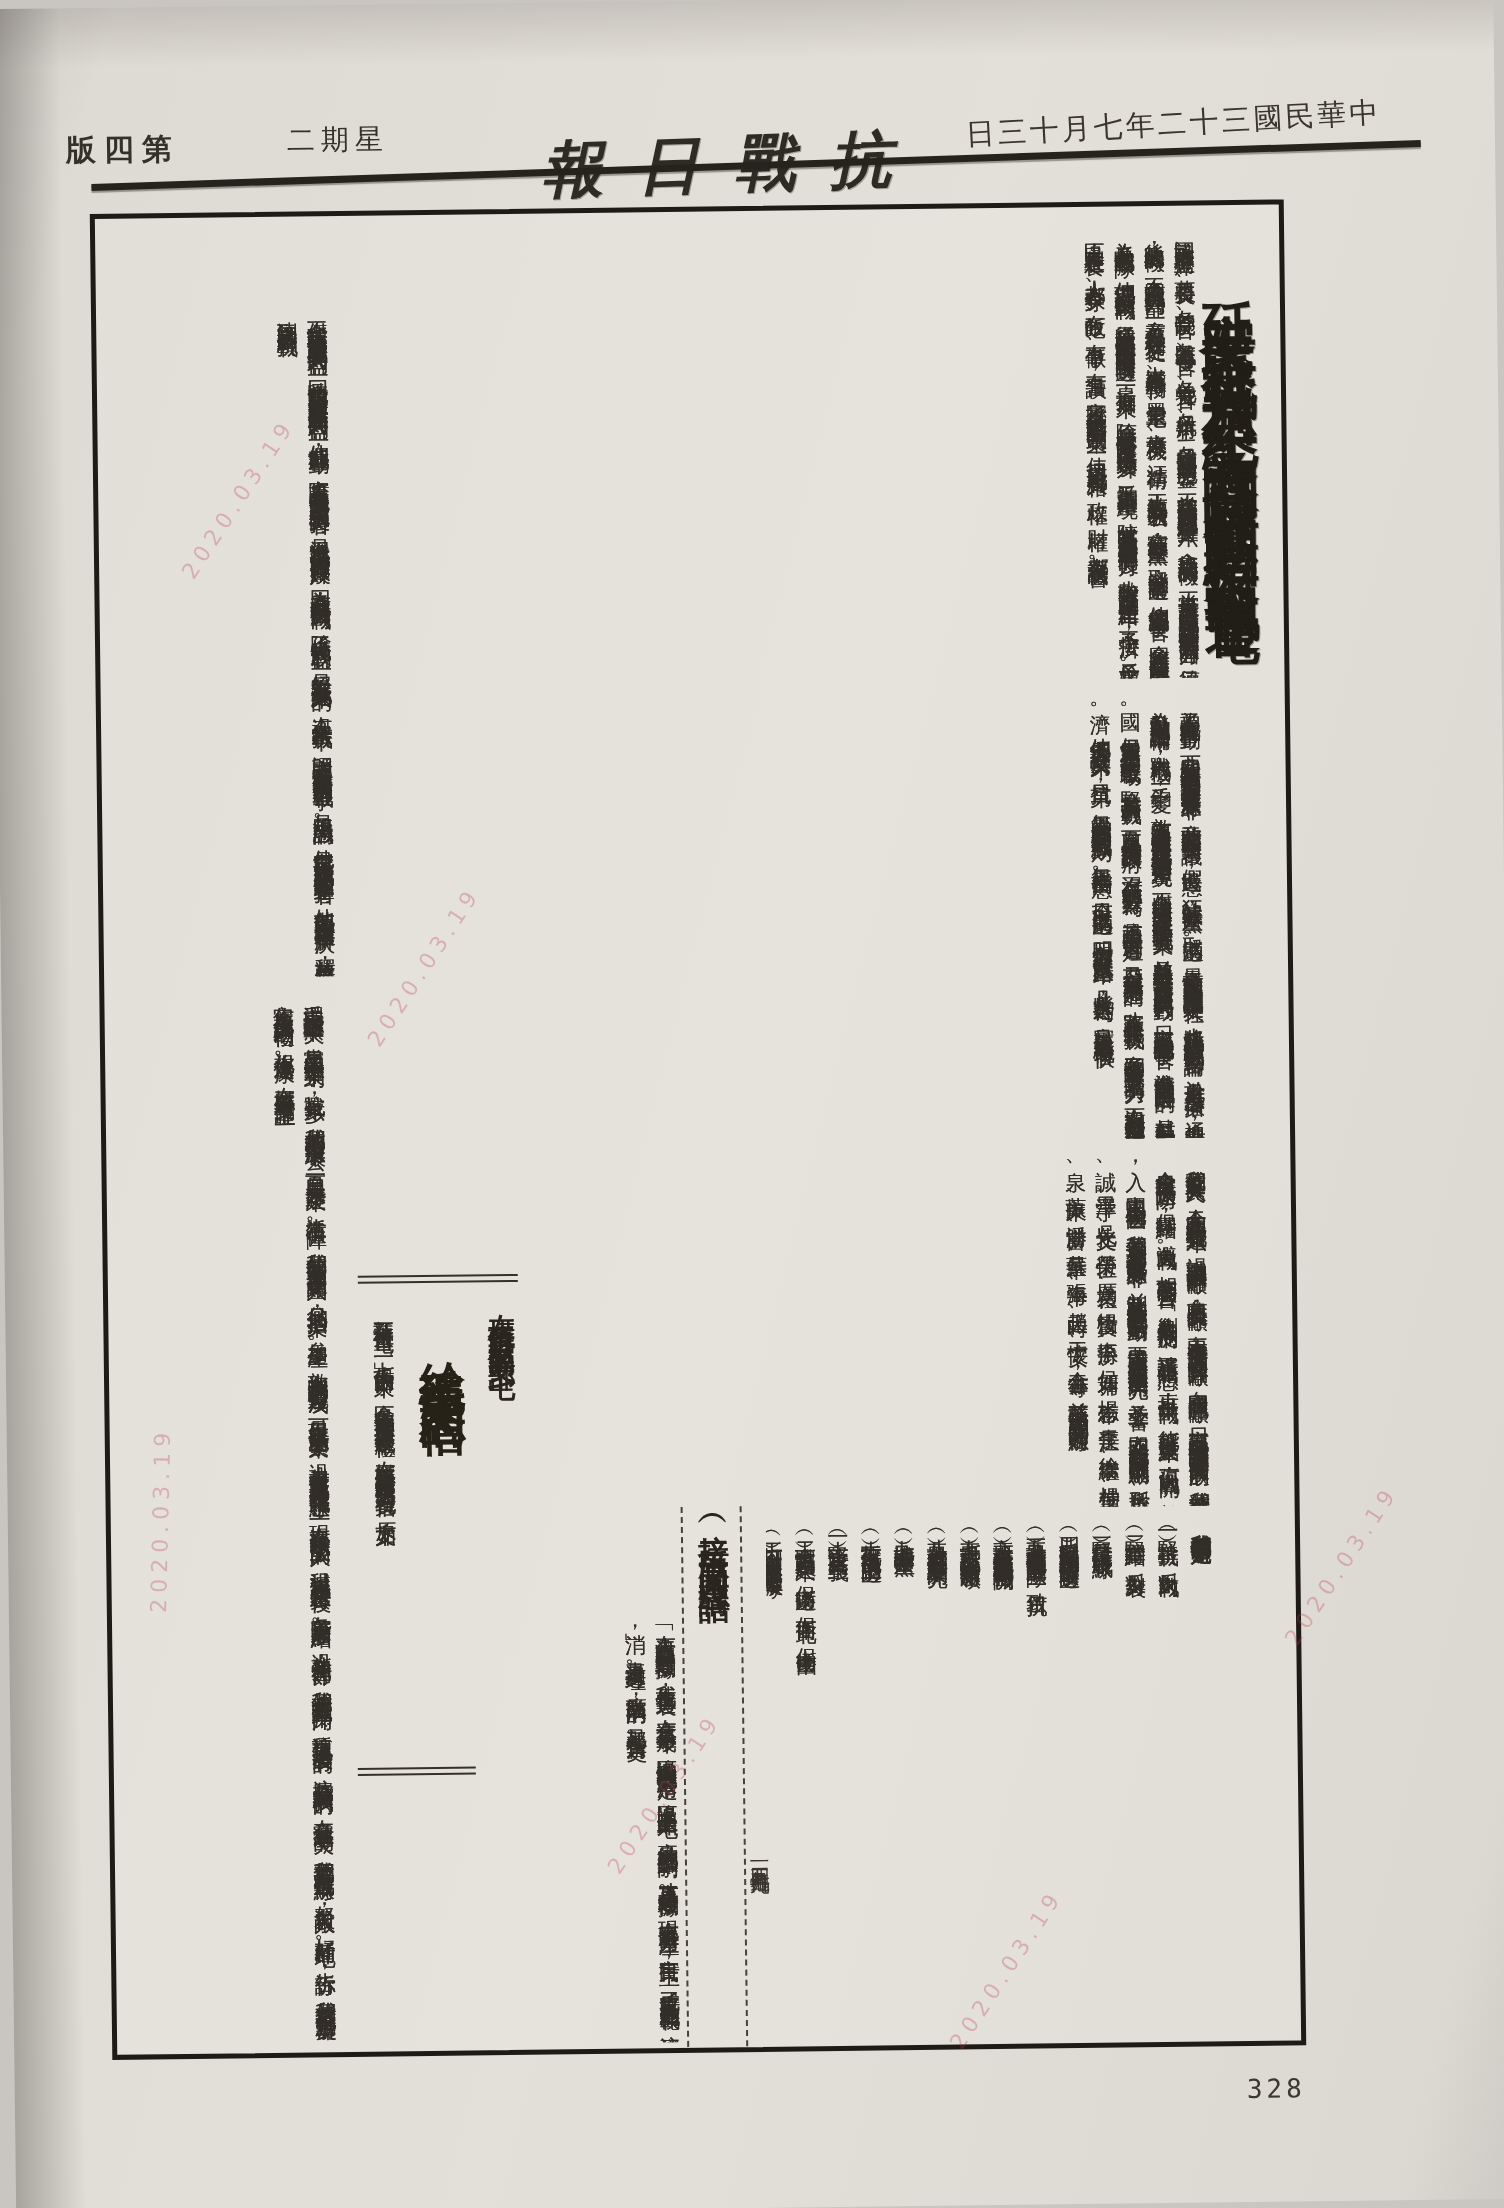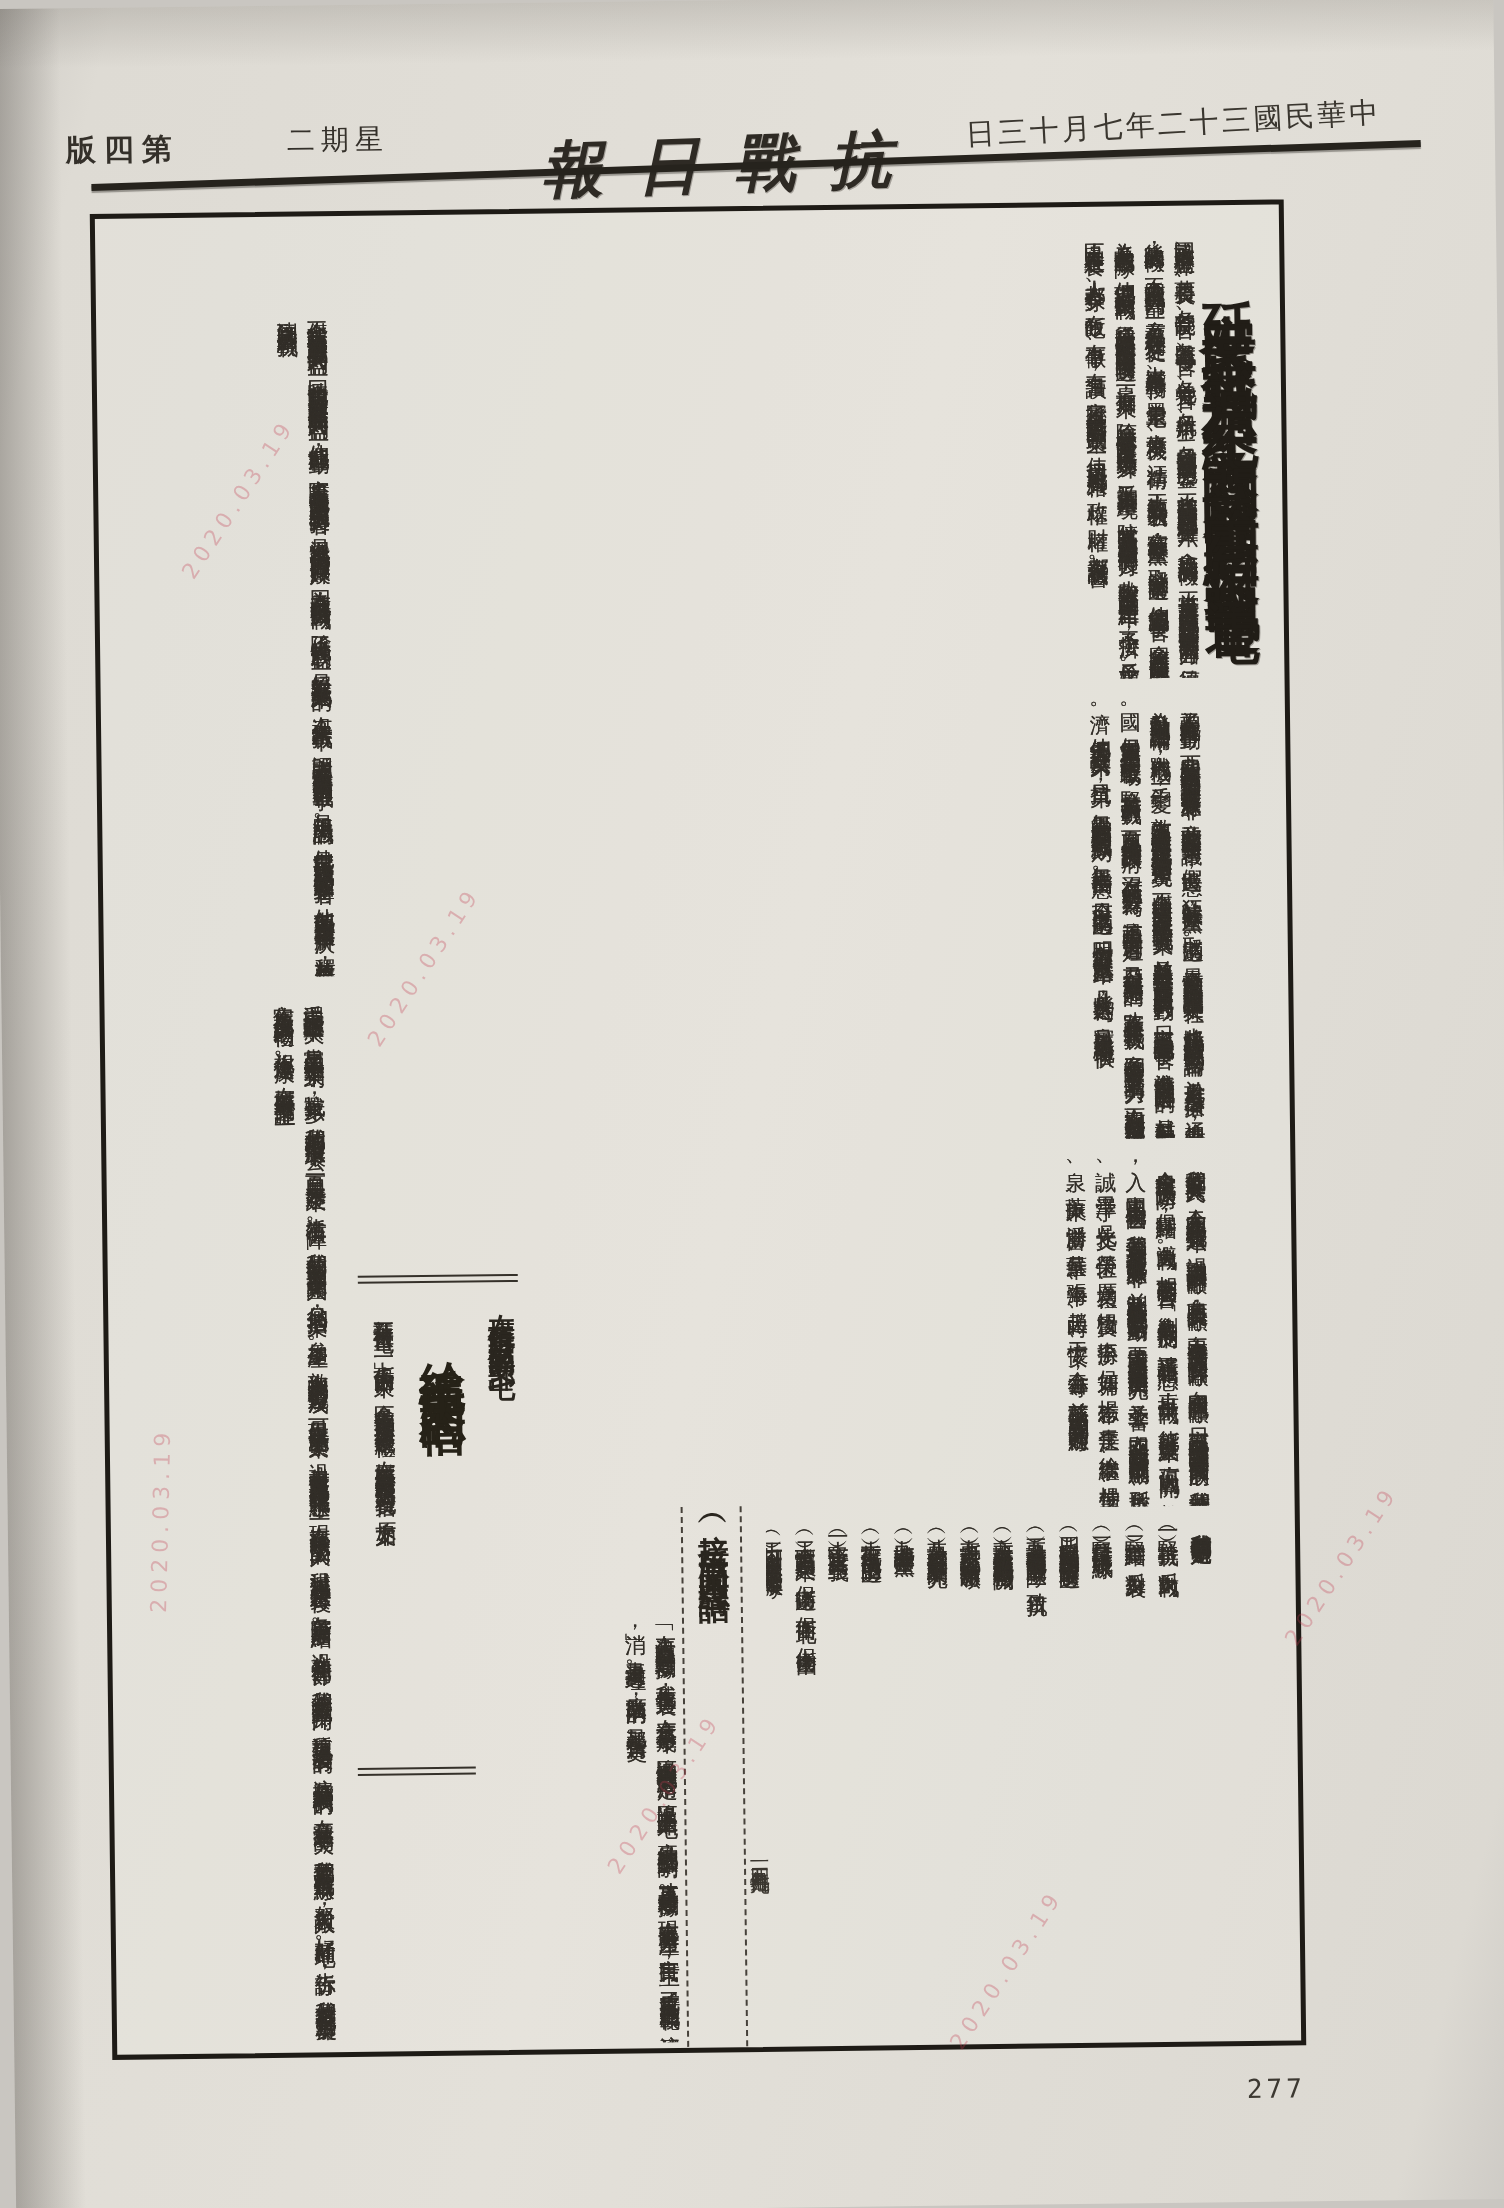--- a/index.html
+++ b/index.html
@@ -112,21 +112,21 @@
     <div class="vtext kicker" style="left:368px;top:1078px;width:46px;height:500px;">左權蘇田村黨的支部「七一」</div>
 
     <div class="vtext headline-2" style="left:292px;top:1110px;width:76px;height:450px;">給毛澤東同志的信</div>
 
     <div class="vtext body-col" style="left:228px;top:1088px;width:62px;height:735px;">新華社太行一日電：「七一」偉大的節日來了，全區各支部均以增產加工作為慶祝獻禮。左權縣蘇田村支部給黨中央寫了一封祝賀信，原文如下：</div>
 
     <div class="vtext body-col" style="left:12px;top:772px;width:212px;height:1052px;">毛澤東同志並轉黨中央：黨生日的二十二週年來到了。抗戰六年多，我們的生活不但沒有壞下去，而且是一天天好起來了！生活有了保障。我們的兒女們大批參加了子弟兵團，父兄們抬擔架，參加生產。敵人把我們的村子燒過幾次，可是現在比以前更繁榮了。過去村中大多數農民都掙扎在飢餓死亡線上，現在沒有挨餓吃不上飯的人。減租減息交租交息實行後，各階層更加團結。過新年和元宵節，我們全村每人吃到半斤肉，這種現象是過去沒有的。這些都是黨給我們的。在黨廿二週年的今天，我們更要站在抗戰最前線，努力殺敵人，好好的種地。告訴你，我們村裏也有了勞動英雄了，我們就把它作為慶祝你大節日的禮物，祝你永遠健康。左權縣蘇田村支部謹上</div>
 
   </div>
 
-  <div class="page-num">277</div>
+  <div class="page-num">328</div>
 
   <div class="wm" style="left:150px;top:480px;">2020.03.19</div>
   <div class="wm" style="left:330px;top:950px;">2020.03.19</div>
   <div class="wm" style="left:560px;top:1780px;">2020.03.19</div>
   <div class="wm" style="left:900px;top:1960px;">2020.03.19</div>
   <div class="wm" style="left:1240px;top:1560px;">2020.03.19</div>
   <div class="wm v" style="left:60px;top:1500px;">2020.03.19</div>
 </div>
 
 </body></html>

